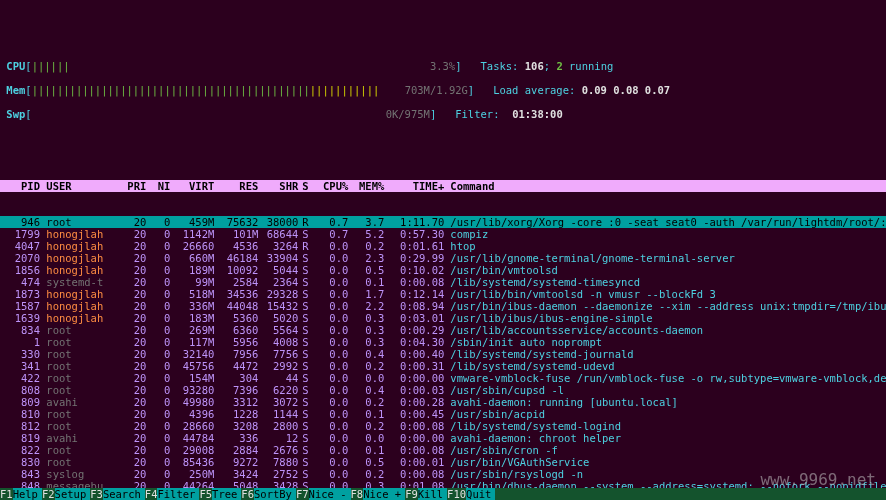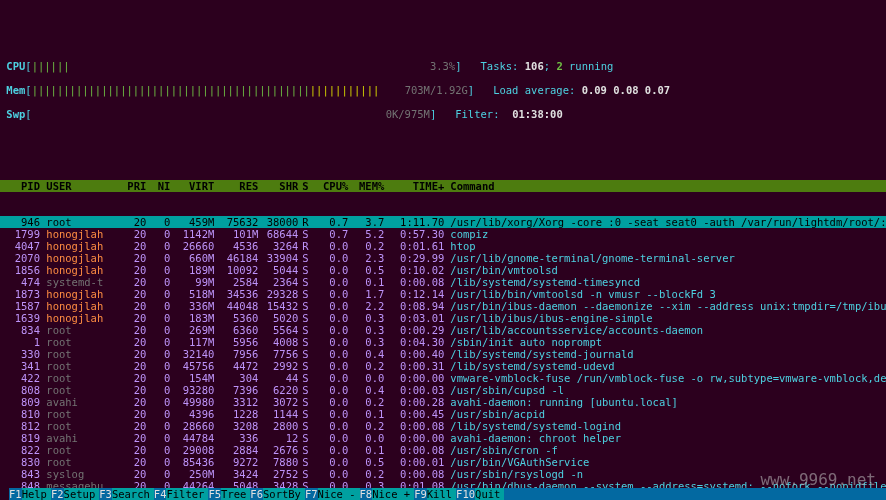--- a/index.html
+++ b/index.html
@@ -16,36 +16,36 @@
   }
   .cyan { color: #4dd0e1; }
   .white { color: #e0e0e0; margin-top: 45px; }
   .dim { color: #737373; }
   .orange { color: #ff8c42; }
   .purple { color: #bd93f9; }
   .bar-used-g { color: #6fbf44; }
   .bar-used-y { color: #d4d400; }
   .bar-empty { color: #2a4a5a; }
   .bold { font-weight: bold; }
-  .header-row { background: #4d7c0f; color: #000; font-weight: bold; }
+  .header-row { background: #f0abfc; color: #000; font-weight: bold; }
   .sel-row { background: #00a0a0; color: #000; }
   .row { height: 12px; overflow: hidden; }
   .pid { display: inline-block; width: 40px; text-align: right; }
   .user { display: inline-block; width: 72px; }
   .pri { display: inline-block; width: 28px; text-align: right; }
   .ni  { display: inline-block; width: 24px; text-align: right; }
   .virt{ display: inline-block; width: 44px; text-align: right; }
   .res { display: inline-block; width: 44px; text-align: right; }
   .shr { display: inline-block; width: 40px; text-align: right; }
   .s   { display: inline-block; width: 14px; text-align: center; }
   .cpu { display: inline-block; width: 36px; text-align: right; }
   .mem { display: inline-block; width: 36px; text-align: right; }
   .time{ display: inline-block; width: 60px; text-align: right; }
   .cmd { display: inline-block; padding-left: 6px; }
-  .fn-bar { position: absolute; bottom: 0; left: 9px; right: 0; background: #0369a1; }
+  .fn-bar { position: absolute; bottom: 0; left: 0; right: 0; background: #14532d; }
   .fn-key { color: #e0e0e0; }
   .fn-lbl { background: #00a0a0; color: #000; padding-right: 4px; }
   .watermark { position: absolute; right: 10px; bottom: 14px; color: #c0c0c0; opacity: 0.55; font-size: 16px; }
 </style>
 </head>
 <body>
 
 
 
 

